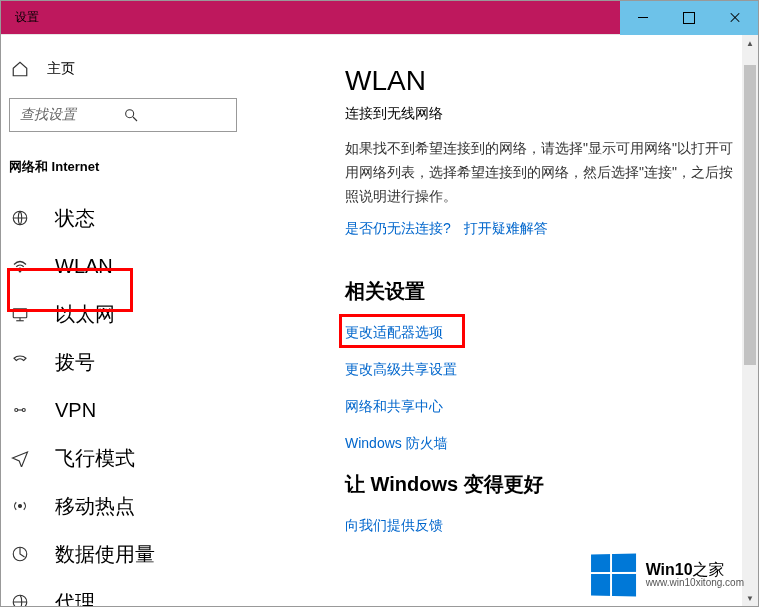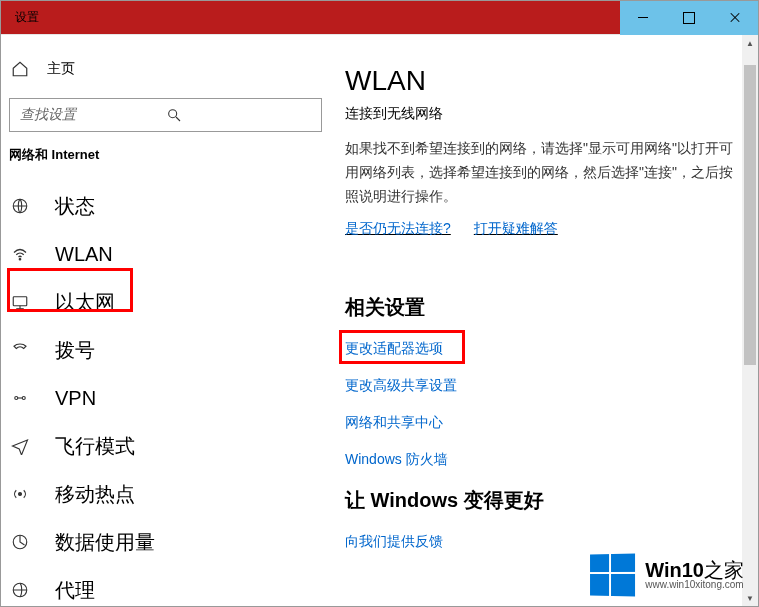--- a/index.html
+++ b/index.html
@@ -14,21 +14,21 @@
       background: #fff;
       position: relative;
       overflow: hidden;
       border: 1px solid #999;
     }
     .titlebar {
       height: 34px;
       display: flex;
       align-items: center;
       border-bottom: 1px solid #e6e6e6;
-      background: #b91c1c;
+      background: #be185d;
     }
     .titlebar-title {
       padding-left: 14px;
       font-size: 12px;
       color: #000;
       flex: 1;
     }
     .win-btn {
       width: 46px;
       height: 34px;
@@ -64,26 +64,26 @@
     .home-row {
       display: flex;
       align-items: center;
       gap: 18px;
       margin-bottom: 20px;
       padding-left: 2px;
     }
     .home-row span { font-size: 14px; }
     .search-box {
       height: 34px;
-      width: 313px;
+      width: 228px;
       border: 1px solid #999;
       display: flex;
       align-items: center;
       padding: 0 10px;
-      margin-bottom: 14px;
+      margin-bottom: 26px;
     }
     .search-box span { flex:1; font-size:14px; color:#666; font-style: italic;}
     .section-title {
       font-size: 13px;
       font-weight: 600;
       margin-bottom: 20px;
     }
     .nav-item {
       display: flex;
       align-items: center;
@@ -130,23 +130,22 @@
       color: #0066cc;
       font-size: 14px;
       cursor: pointer;
       display: inline-block;
     }
     .link-row {
       margin-bottom: 18px;
     }
     .inline-links {
       display: flex;
-      gap: 23px;
-      margin-bottom: 56px;
-      text-decoration: underline;
+      gap: 13px;
+      margin-bottom: 40px;
     }
     .h2 {
       font-size: 20px;
       font-weight: 700;
       margin-bottom: 18px;
     }
     .h2.loose { margin-top: 14px; }
     .scrollbar {
       position: absolute;
       right: 0;
@@ -184,21 +183,21 @@
     }
     .winlogo {
       display: grid;
       grid-template-columns: 20px 24px;
       grid-template-rows: 18px 22px;
       gap: 2px;
       transform: perspective(200px) rotateY(-12deg);
     }
     .winlogo div { background:#0078d7; }
     .wm-text { line-height:1; }
-    .wm-text .big { font-size:20px; font-weight:600; }
+    .wm-text .big { font-size:16px; font-weight:600; }
     .wm-text .small { font-size:10px; color:#555; }
     svg { display:block; }
   </style>
 </head>
 <body>
 
 <div class="titlebar">
   <div class="titlebar-title">设置</div>
   <div class="titlebar-area">
     <div class="win-btn min"></div>

